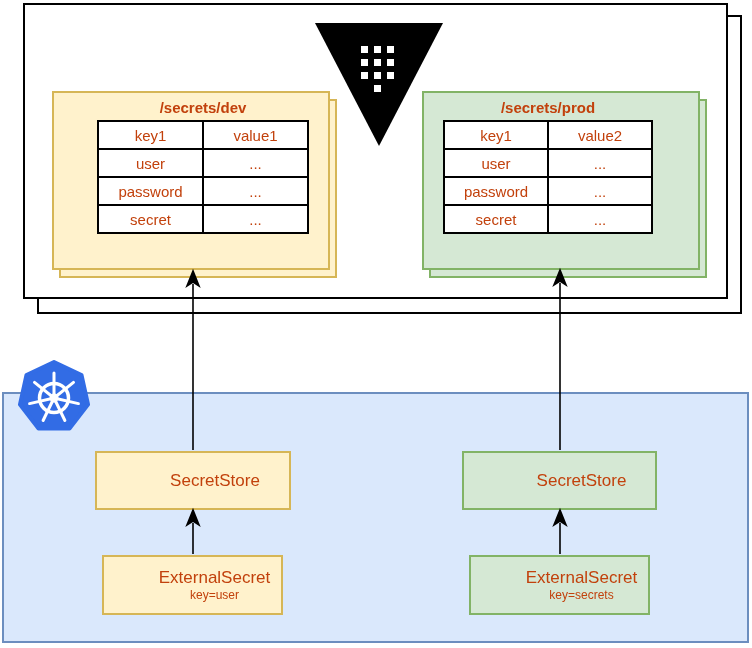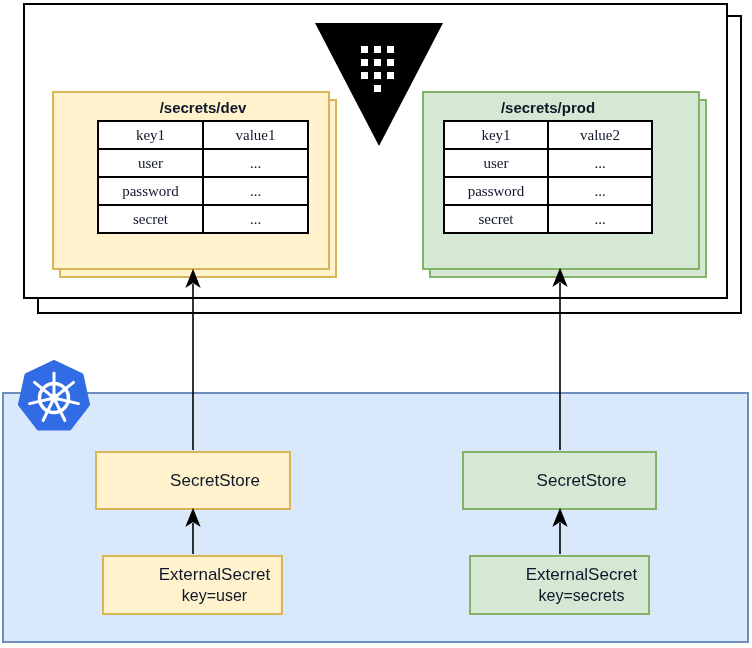--- a/index.html
+++ b/index.html
@@ -1,57 +1,57 @@
 <!DOCTYPE html>
 <html><head>
 <meta charset="utf-8">
 <style>
   html,body{margin:0;padding:0;background:#fff;}
   .canvas{
     position:relative;width:752px;height:648px;background:#ffffff;overflow:hidden;
-    font-family:"Liberation Sans","DejaVu Sans",sans-serif;color:#0f172a;
+    font-family:"Liberation Sans","DejaVu Sans",sans-serif;color:#c2410c;
   }
   
   .vbox{position:absolute;background:#ffffff;border:2px solid #000;box-sizing:border-box;}
   .vbox.back{left:37px;top:15px;width:705px;height:299px;}
   .vbox.front{left:23px;top:3px;width:705px;height:296px;}
   
   .vault-logo{position:absolute;left:315px;top:23px;width:128px;height:123px;}
   
   .card{position:absolute;width:278px;height:179px;box-sizing:border-box;border:2px solid;}
   .card.yellow{background:#FFF2CC;border-color:#D6B656;}
   .card.green{background:#D5E8D4;border-color:#82B366;}
   .card.y-back{left:59px;top:99px;}
   .card.y-front{left:52px;top:91px;}
   .card.g-back{left:429px;top:99px;}
   .card.g-front{left:422px;top:91px;}
   .card-title{position:absolute;top:99px;font-size:15px;font-weight:bold;text-align:center;}
   .card-title.dev{left:97px;width:212px;}
   .card-title.prod{left:443px;width:210px;text-align:center;}
   
-  table.kv{position:absolute;border-collapse:collapse;table-layout:fixed;font-family:Liberation Serif, serif;}
+  table.kv{position:absolute;border-collapse:collapse;table-layout:fixed;}
   table.kv.dev{left:97px;top:120px;width:212px;}
   table.kv.prod{left:443px;top:120px;width:210px;}
   table.kv td{
     border:2px solid #000;background:#ffffff;height:26px;
     text-align:center;vertical-align:middle;font-size:15px;padding:0;
   }
   
   .k8s-box{position:absolute;left:2px;top:392px;width:747px;height:251px;
     background:#DAE8FC;border:2px solid #6C8EBF;box-sizing:border-box;}
   .k8s-logo{position:absolute;left:18px;top:360px;width:72px;height:73px;}
   
   .node{position:absolute;box-sizing:border-box;border:2px solid;
     display:flex;flex-direction:column;align-items:center;justify-content:center;
     text-align:center;line-height:1.25;padding-left:44px;}
   .node.yellow{background:#FFF2CC;border-color:#D6B656;}
   .node.green{background:#D5E8D4;border-color:#82B366;}
   .node .lbl{font-size:17px;}
   .node .lbl.b{font-weight:normal;}
-  .node .sub{font-size:16px;}
+  .node .sub{font-size:12px;}
   .ss-y{left:95px;top:451px;width:196px;height:59px;}
   .ss-g{left:462px;top:451px;width:195px;height:59px;}
   .es-y{left:102px;top:555px;width:181px;height:60px;}
   .es-g{left:469px;top:555px;width:181px;height:60px;}
   
   .arrows{position:absolute;left:0;top:0;width:752px;height:648px;pointer-events:none;}
 </style>
 </head>
 <body>
 

